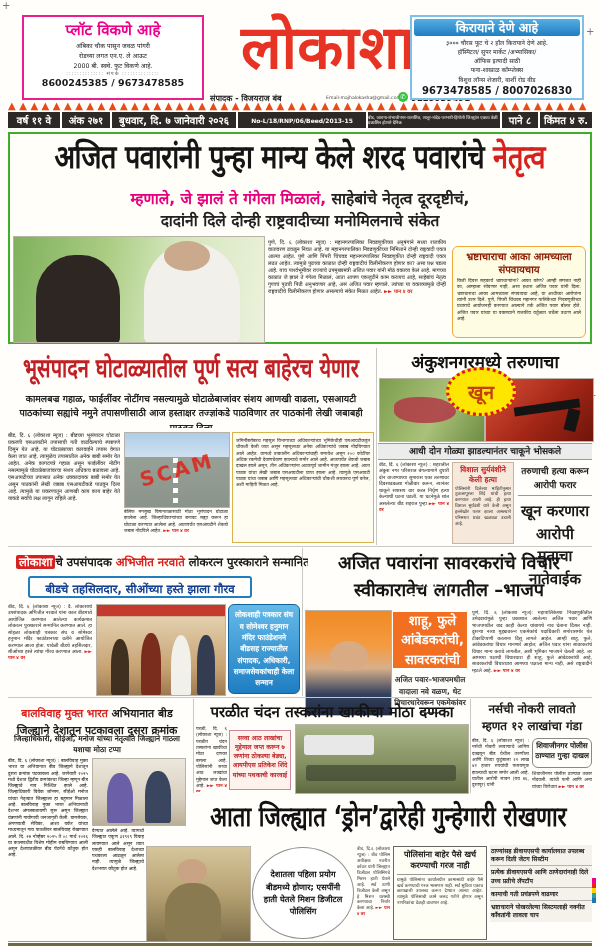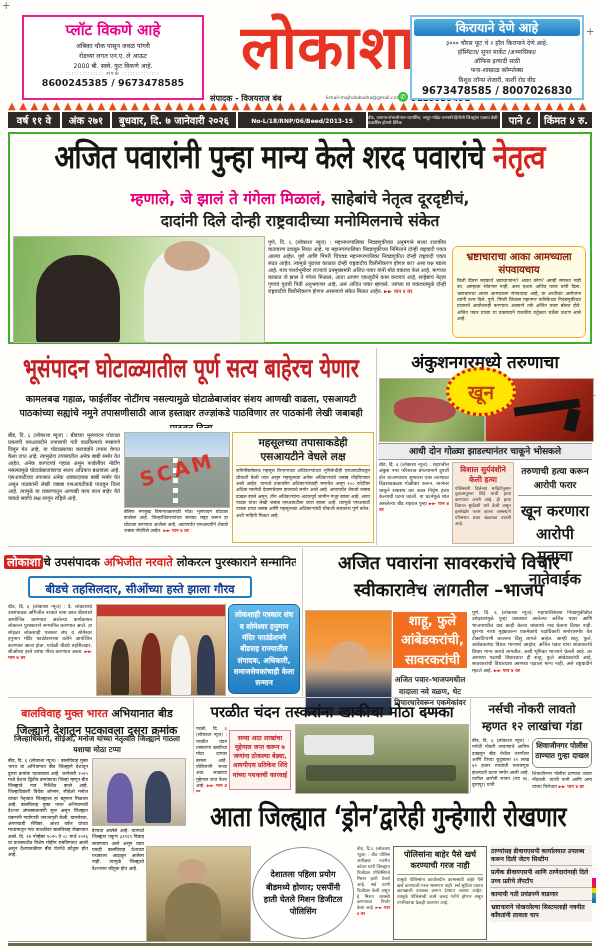--- a/index.html
+++ b/index.html
@@ -130,21 +130,20 @@
   <div class="photo ph-road" style="left:124px;top:432px;width:104px;height:74px;">
     <div style="position:absolute;left:48px;top:25px;width:5px;height:49px;background:repeating-linear-gradient(#fff 0 5px,transparent 5px 10px);"></div>
     <div class="scamtxt">SCAM</div>
   </div>
   <div class="abs tiny" style="left:124px;top:509px;width:104px;height:34px;">
     <span>बेलिफ मनसुख विमानतळासाठी मोठा भूसंपादन घोटाळा झालेला आहे. जिल्हाधिकाऱ्यांच्या बनावट सह्या करून हा घोटाळा करण्यात आलेला आहे. आतापर्यंत एसआयटीने शेकडो जबाब नोंदविले आहेत. </span>
     <span class="more">►► पान ४ वर</span>
   </div>
 
   <div class="abs" style="left:232px;top:432px;width:142px;height:111px;border:1px solid #d8b24a;background:#fffdf2;box-sizing:border-box;padding:3px;">
-    <div class="ctr b" style="font-size:10.5px;line-height:1.3;color:#1c1c1c;border-bottom:1px solid #d8b24a;padding-bottom:2px;">महसूलच्या तपासाकडेही एसआयटीने वेधले लक्ष</div>
     <div class="tiny" style="margin-top:2px;height:78px;">जमिनींबरोबरच महसूल विभागाच्या अधिकाऱ्यांच्या भूमिकेचीही एसआयटीकडून चौकशी केली जात असून महसूलच्या अनेक अधिकाऱ्यांचे जबाब नोंदविण्यात आले आहेत. यामध्ये तत्कालीन अधिकाऱ्यांचाही समावेश असून २०० कोटींवर अधिक रकमेची देवाणघेवाण झाल्याचे समोर आले आहे. आतापर्यंत शेकडो जबाब दाखल झाले असून, तीन अधिकाऱ्यांना अटकपूर्व जामीन मंजूर झाला आहे. आता पाठक यांचा लेखी जबाब एसआयटीला प्राप्त झाला आहे. त्यामुळे एसआयटी पाठक यांचा जबाब आणि महसूलच्या अधिकाऱ्यांची चौकशी लवकरच पूर्ण करेल, अशी माहिती मिळत आहे.</div>
   </div>
 
   <div class="vline" style="left:376px;top:348px;height:197px;"></div>
 
   <div class="abs ctr nowrap b" style="left:378px;top:350px;width:214px;font-size:17px;font-weight:900;color:#111;overflow:hidden;">अंकुशनगरमध्ये तरुणाचा</div>
   <div class="photo ph-crime" style="left:379px;top:378px;width:104px;height:62px;">
     <div style="position:absolute;left:14px;top:18px;width:62px;height:26px;background:#b23a48;border-radius:40% 60% 50% 50%;opacity:.85;"></div>
   </div>
   <div class="photo ph-gun" style="left:485px;top:378px;width:107px;height:62px;">
@@ -163,21 +162,21 @@
     <div class="ctr b" style="font-size:7.5px;color:#c21f24;line-height:1.3;">विशाल सुर्यवंशीने केली हत्या</div>
     <div class="tiny" style="font-size:4.4px;margin-top:1px;height:54px;">पोलिसांनी दिलेल्या माहितीनुसार तुळजापूरला शिंदे यांची हत्या करण्यात आली आहे. ही हत्या विशाल सुर्यवंशी याने केली असून हल्लेखोर फरार झाला असल्याने परिसरात प्रचंड खळबळ उडाली आहे.</div>
   </div>
   <div class="abs" style="left:518px;top:462px;width:74px;height:82px;">
     <div class="ctr b" style="font-size:9px;line-height:1.5;padding:3px 0;border-bottom:1px solid #999;">तरुणाची हत्या करून आरोपी फरार</div>
     <div class="ctr b" style="font-size:15px;line-height:1.5;padding:4px 0;">खून करणारा आरोपी मृताचा नातेवाईक</div>
   </div>
 
   <div class="hline" style="left:8px;top:546px;width:584px;"></div>
 
-  <div class="abs ctr nowrap" style="left:4px;top:551px;width:292px;overflow:hidden;">
+  <div class="abs ctr nowrap" style="left:16px;top:551px;width:292px;overflow:hidden;">
     <span class="chip" style="font-size:11.5px;">लोकाशा</span><span style="font-size:11.5px;font-weight:900;">चे उपसंपादक </span><span style="font-size:11.5px;font-weight:900;color:#d6211e;">अभिजीत नरवाते</span><span style="font-size:11.5px;font-weight:900;"> लोकरत्न पुरस्काराने सन्मानित</span>
   </div>
   <div class="abs ctr b nowrap" style="left:28px;top:576px;width:224px;height:22px;line-height:22px;font-size:11.5px;color:#123f8f;border:2px solid #1f7ec2;border-radius:3px;overflow:hidden;box-sizing:border-box;">बीडचे तहसिलदार, सीओंच्या हस्ते झाला गौरव</div>
   <div class="abs bt" style="left:8px;top:604px;width:84px;height:90px;font-size:4.8px;">
     <span>बीड, दि. ६ (लोकाशा न्यूज) : दै. लोकाशाचे उपसंपादक अभिजीत नरवाते यांना काल बीडमध्ये आयोजित करण्यात आलेल्या कार्यक्रमात लोकरत्न पुरस्काराने सन्मानित करण्यात आले. हा सोहळा लोकशाही पत्रकार संघ व सोमेश्वर हनुमान मंदिर फाउंडेशनच्या वतीने आयोजित करण्यात आला होता. यावेळी बीडचे तहसिलदार, सीओंच्या हस्ते त्यांचा गौरव करण्यात आला. </span>
     <span class="more">►► पान ४ वर</span>
   </div>
   <div class="photo ph-award" style="left:96px;top:604px;width:128px;height:90px;">
     <div class="fig" style="left:14px;top:34px;width:18px;height:56px;background:#403020;"></div>
     <div class="fig" style="left:44px;top:28px;width:20px;height:62px;background:#7a2d1c;"></div>

